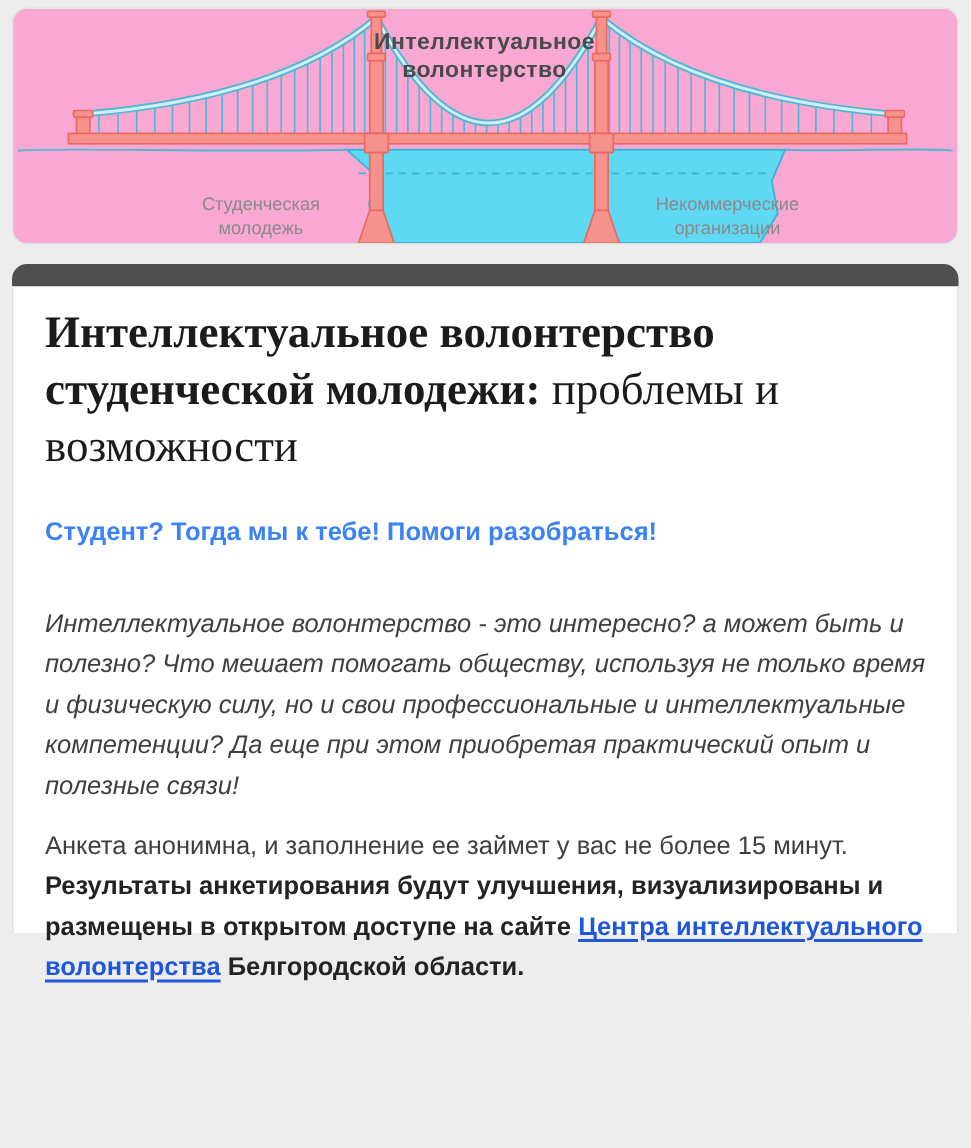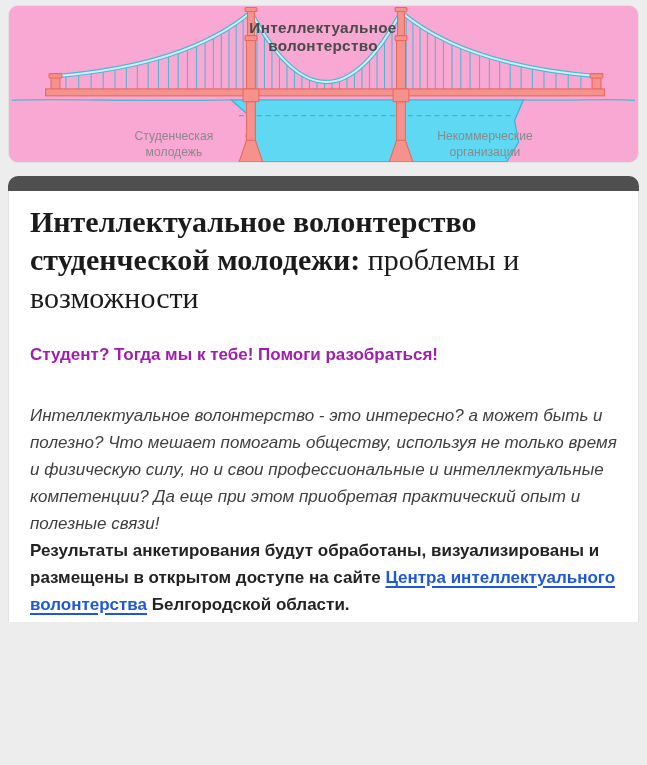--- a/index.html
+++ b/index.html
@@ -40,21 +40,21 @@
     line-height: 38px;
     font-weight: 400;
     color: #1B1B1B;
     letter-spacing: 0;
   }
   h1.page-title .t-bold { font-weight: 700; }
   p { margin: 13px 0 0 0; font-size: 17px; line-height: 27px; color: #3F3F3F; }
   p.subtitle {
     margin-top: 24px;
     font-weight: 700;
-    color: #a21caf;
+    color: #3b82f6;
     font-size: 17px;
   }
   p.lead { margin-top: 34px; font-style: italic; }
   p.no-gap { margin-top: 0; }
   .b { font-weight: 700; color: #232323; }
   a.center-link {
     color: #1F57DC;
     font-weight: 700;
     text-decoration: underline;
     text-decoration-thickness: 2px;
@@ -188,15 +188,16 @@
 <div class="accent-bar"></div>
 
 <section class="form-card">
   <h1 class="page-title"><span class="t-bold">Интеллектуальное волонтерство студенческой молодежи:</span><span> проблемы и возможности</span></h1>
 
   <p class="subtitle">Студент? Тогда мы к тебе! Помоги разобраться!</p>
 
   <p class="lead">Интеллектуальное волонтерство - это интересно? а может быть и полезно? Что мешает помогать обществу, используя не только время и физическую силу, но и свои профессиональные и интеллектуальные компетенции? Да еще при этом приобретая практический опыт и полезные связи!</p>
 
 
-  <p class="no-gap"><span class="b">Результаты анкетирования будут обработаны, визуализированы и размещены в открытом доступе на сайте </span><a href="#" class="center-link">Центра интеллектуального волонтерства</a><span class="b"> Белгородской области.</span></p>
+  <p>Анкета анонимна, и заполнение ее займет у вас не более 15 минут.</p>
+  <p class="no-gap"><span class="b">Результаты анкетирования будут улучшения, визуализированы и размещены в открытом доступе на сайте </span><a href="#" class="center-link">Центра интеллектуального волонтерства</a><span class="b"> Белгородской области.</span></p>
 
 </section>
 
 </body></html>

